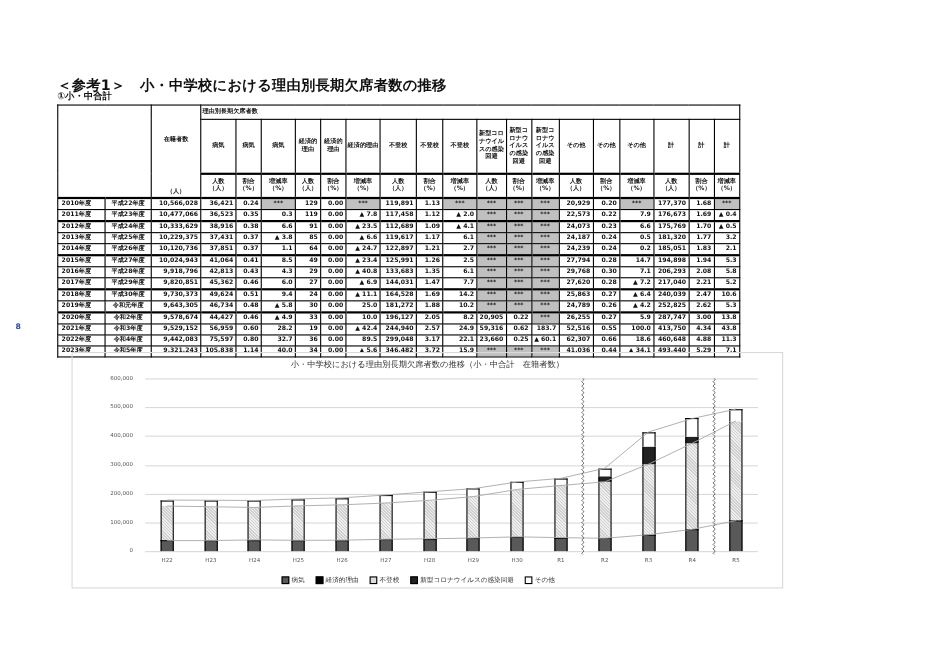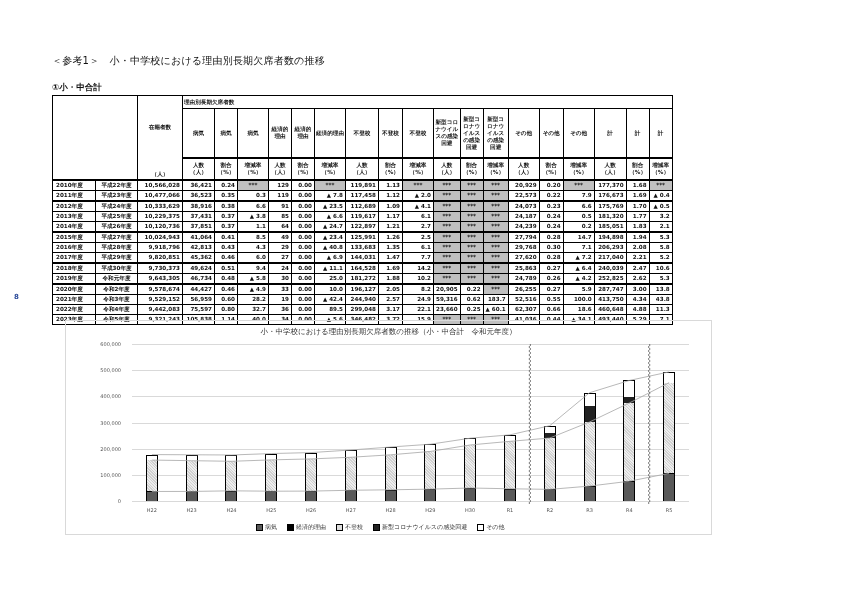--- a/index.html
+++ b/index.html
@@ -1,17 +1,17 @@
 <!DOCTYPE html>
 <html><head>
 <meta charset="utf-8">
 <style>
   html,body{margin:0;padding:0;background:#fff;}
   body{width:849px;height:598px;position:relative;overflow:hidden;font-family:"DejaVu Sans",sans-serif;color:#111;}
-  .page-title{position:absolute;left:52px;top:54px;font-size:10px;font-weight:normal;letter-spacing:0.2px;}
+  .page-title{position:absolute;left:52px;top:69px;font-size:13px;font-weight:bold;letter-spacing:0.2px;}
   .section-title{position:absolute;left:52px;top:82px;font-size:8.5px;font-weight:bold;}
   .page-marker{position:absolute;left:14px;top:293px;font-size:7px;font-weight:bold;color:#2a4a9a;}
   table.stats{position:absolute;left:52px;top:95px;border-collapse:collapse;table-layout:fixed;font-size:5.6px;}
   table.stats td{border:1px solid #000;padding:0 2px;height:9px;line-height:9px;text-align:right;white-space:nowrap;overflow:hidden;font-weight:bold;}
   table.stats tr.hdr td{text-align:center;font-weight:bold;line-height:7px;height:auto;padding:1px;}
   table.stats tr.hdr1 td{height:10px;}
   table.stats tr.hdr2 td{height:46px;white-space:normal;}
   table.stats tr.hdr3 td{height:18px;white-space:normal;}
   table.stats td.grey{background:#c0c0c0;text-align:center;}
   table.stats td.yr{text-align:left;padding-left:3px;}
@@ -483,21 +483,21 @@
         <td>0.44</td>
         <td>▲ 34.1</td>
         <td>493,440</td>
         <td>5.29</td>
         <td>7.1</td>
       </tr>
     </tbody>
 </table>
 
 <div class="chart-box" id="chartBox">
-  <div class="chart-title">小・中学校における理由別長期欠席者数の推移（小・中合計　令和元年度）</div>
+  <div class="chart-title">小・中学校における理由別長期欠席者数の推移（小・中合計　在籍者数）</div>
   <div class="legend" id="legend">
       <span><span class="sw" style="background: rgb(89, 89, 89);"></span>病気</span>
       <span><span class="sw" style="background: rgb(0, 0, 0);"></span>経済的理由</span>
       <span><span class="sw" style="background: rgb(221, 221, 221);"></span>不登校</span>
       <span><span class="sw" style="background: rgb(34, 34, 34);"></span>新型コロナウイルスの感染回避</span>
       <span><span class="sw" style="background: rgb(255, 255, 255);"></span>その他</span>
     </div>
 <div class="gridline" style="left: 66px; width: 557px; top: 180px;"></div>
     <div class="ylabel" style="left: 15px; top: 177px;">0</div>
     <div class="gridline" style="left: 66px; width: 557px; top: 153.833px;"></div>

